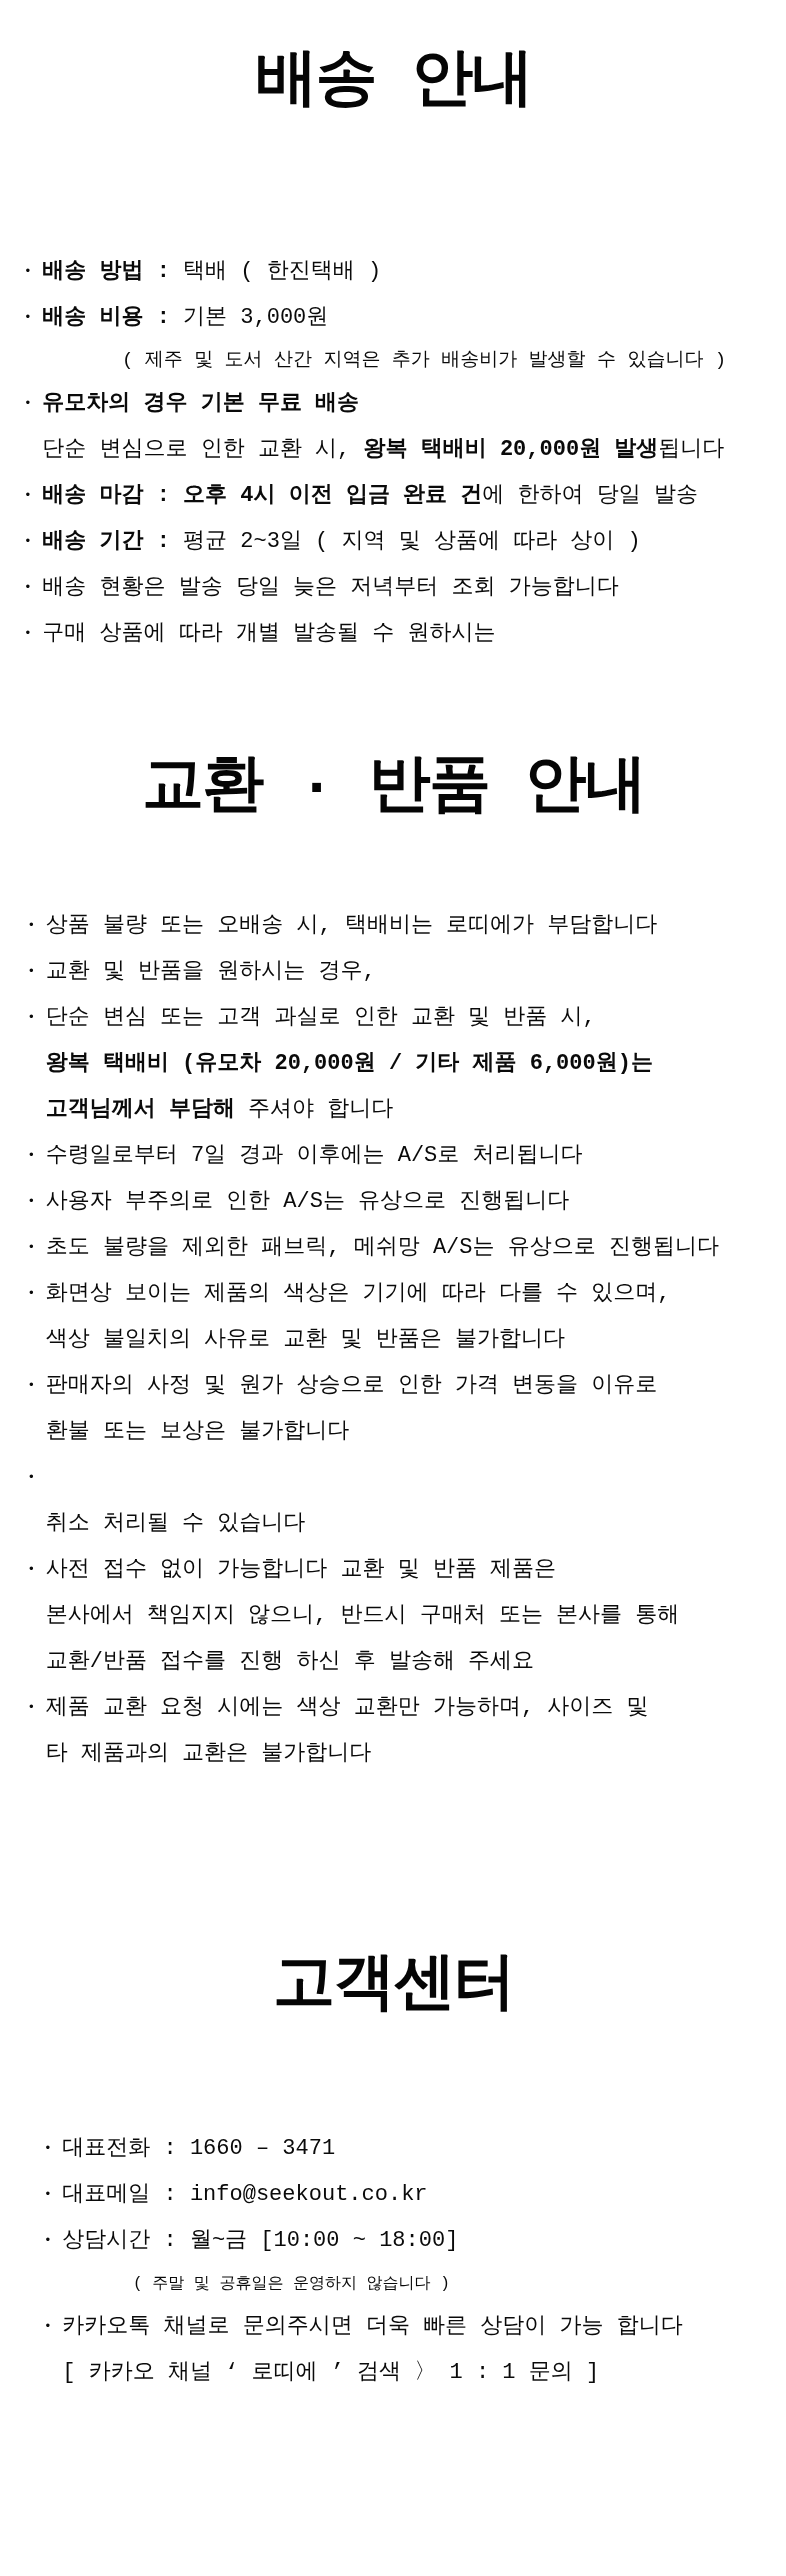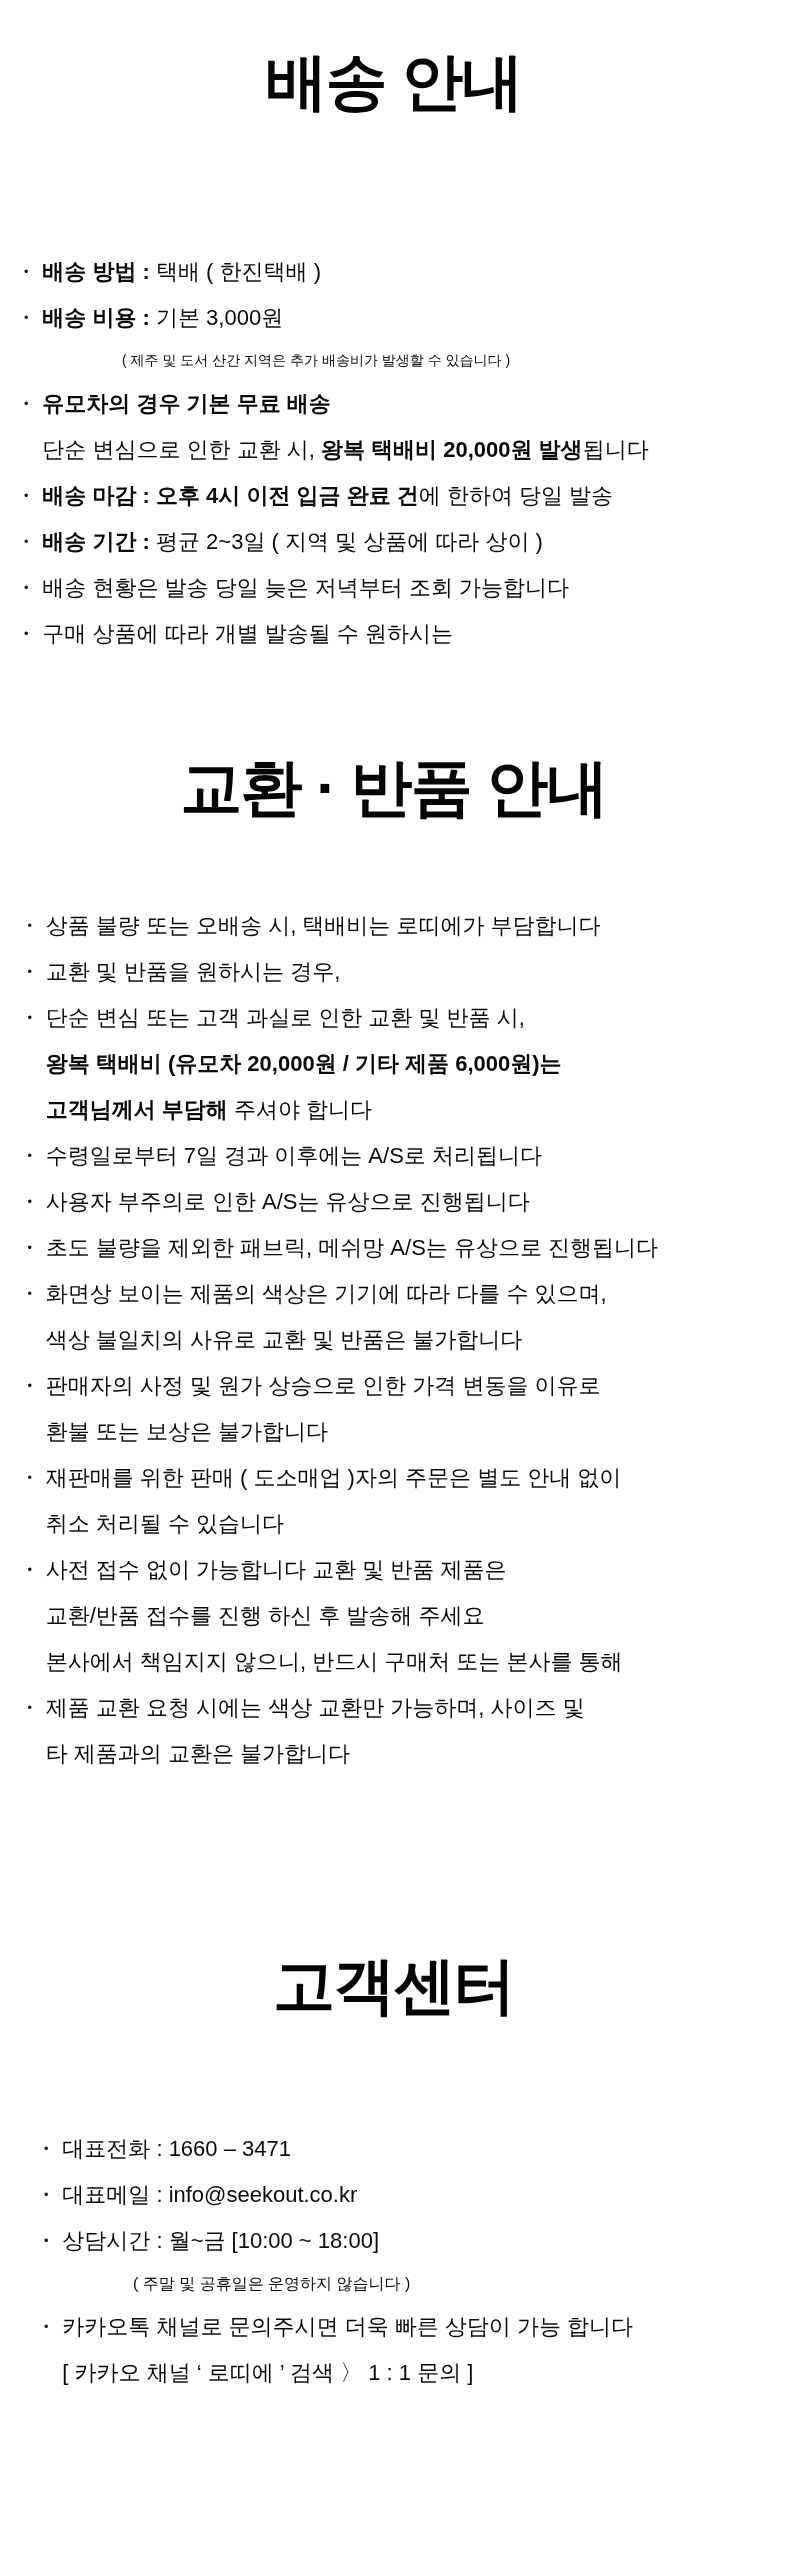--- a/index.html
+++ b/index.html
@@ -12,20 +12,21 @@
     height: 2576px;
     overflow: hidden;
     font-family: "Liberation Sans", "DejaVu Sans", sans-serif;
     color: #0a0a0a;
   }
   .page {
     width: 787px;
     height: 2576px;
     background: #ffffff;
     box-sizing: border-box;
+    font-family: Liberation Mono, monospace;
   }
   section { display: block; }
   h1.sec-title {
     margin: 0;
     text-align: center;
     font-size: 62px;
     line-height: 1.3;
     font-weight: 800;
     letter-spacing: -1.8px;
     color: #050505;
@@ -52,21 +53,21 @@
     color: #0a0a0a;
   }
   .line.no-bullet .dot { visibility: hidden; }
   .line .seg.bold { font-weight: 700; }
 
   .sec-1 .line { padding-left: 24px; }
   .sec-2 .line { padding-left: 27.4px; }
   .sec-3 .line { padding-left: 44px; }
 
   .line.note { min-height: 40px; }
-  .sec-1 .line.note { padding-left: 122px; font-size: 14px; }
+  .sec-1 .line.note { padding-left: 122px; font-size: 19px; }
   .sec-3 .line.note { padding-left: 133px; font-size: 16px; }
 </style>
 </head>
 <body>
 
 <div class="page">
 
   <section class="sec-1">
     <h1 class="sec-title">배송 안내</h1>
     <div class="list">
@@ -154,37 +155,36 @@
         <div class="line">
           <span class="dot">•</span>
           <span class="txt"><span class="seg">판매자의 사정 및 원가 상승으로 인한 가격 변동을 이유로</span></span>
         </div>
         <div class="line no-bullet">
           <span class="dot">•</span>
           <span class="txt"><span class="seg">환불 또는 보상은 불가합니다</span></span>
         </div>
         <div class="line">
           <span class="dot">•</span>
-          <span class="txt"><span class="seg">재판매를 위한 판매 ( 도소매업 )자의 주문은 별도 안내 없이</span></span>
         </div>
         <div class="line no-bullet">
           <span class="dot">•</span>
           <span class="txt"><span class="seg">취소 처리될 수 있습니다</span></span>
         </div>
         <div class="line">
           <span class="dot">•</span>
           <span class="txt"><span class="seg">사전 접수 없이 가능합니다 교환 및 반품 제품은</span></span>
         </div>
         <div class="line no-bullet">
           <span class="dot">•</span>
+          <span class="txt"><span class="seg">본사에서 책임지지 않으니, 반드시 구매처 또는 본사를 통해</span></span>
+        </div>
+        <div class="line no-bullet">
+          <span class="dot">•</span>
           <span class="txt"><span class="seg">교환/반품 접수를 진행 하신 후 발송해 주세요</span></span>
-        </div>
-        <div class="line no-bullet">
-          <span class="dot">•</span>
-          <span class="txt"><span class="seg">본사에서 책임지지 않으니, 반드시 구매처 또는 본사를 통해</span></span>
         </div>
         <div class="line">
           <span class="dot">•</span>
           <span class="txt"><span class="seg">제품 교환 요청 시에는 색상 교환만 가능하며, 사이즈 및</span></span>
         </div>
         <div class="line no-bullet">
           <span class="dot">•</span>
           <span class="txt"><span class="seg">타 제품과의 교환은 불가합니다</span></span>
         </div>
       </div>

